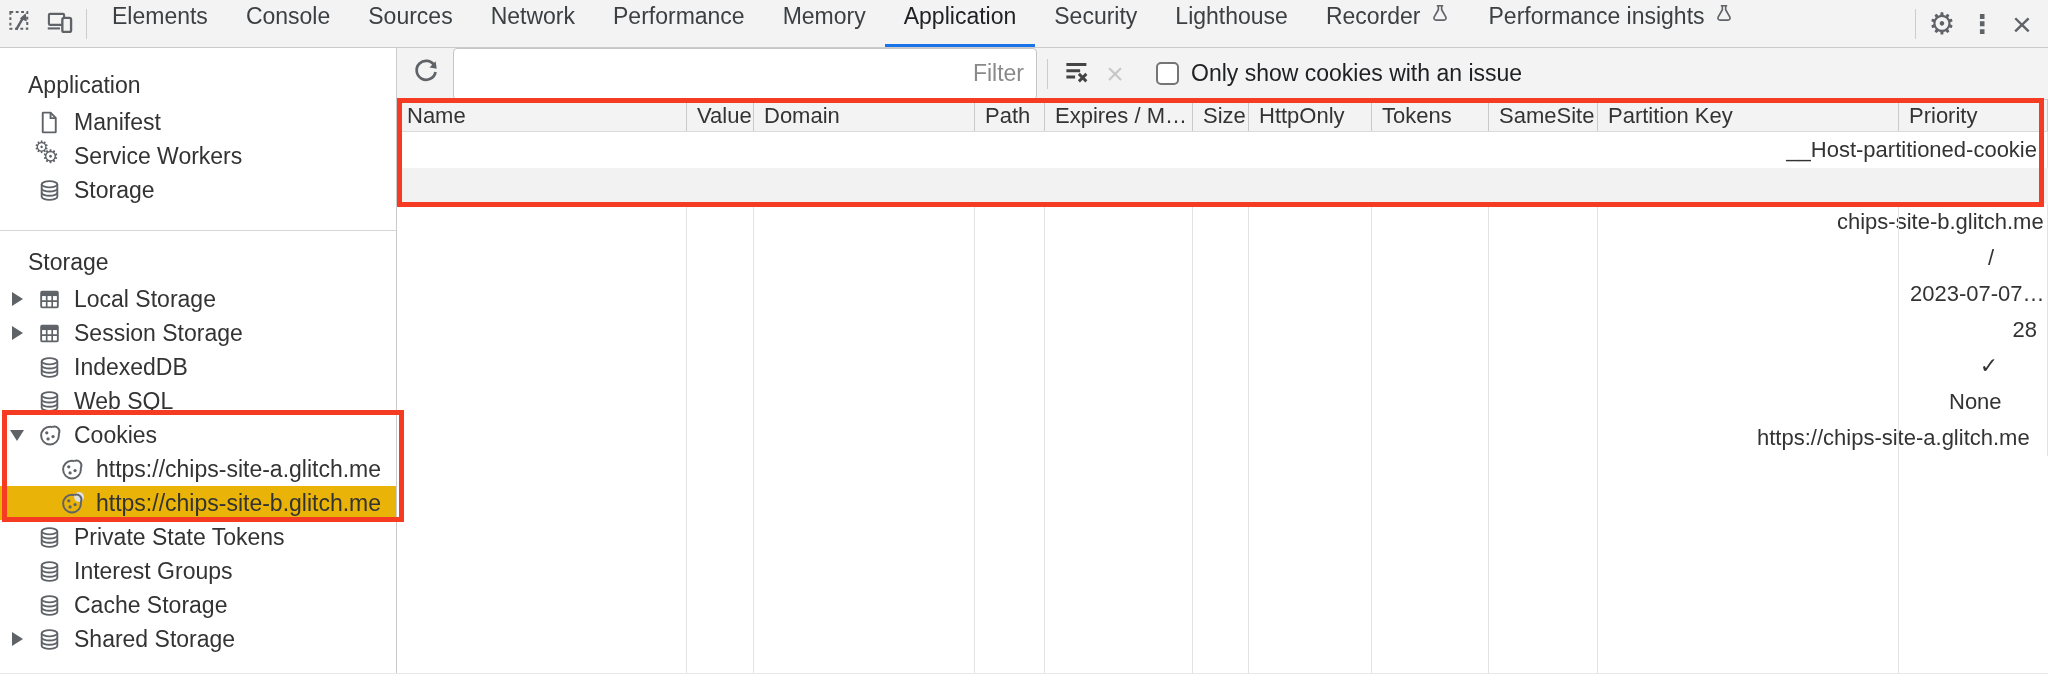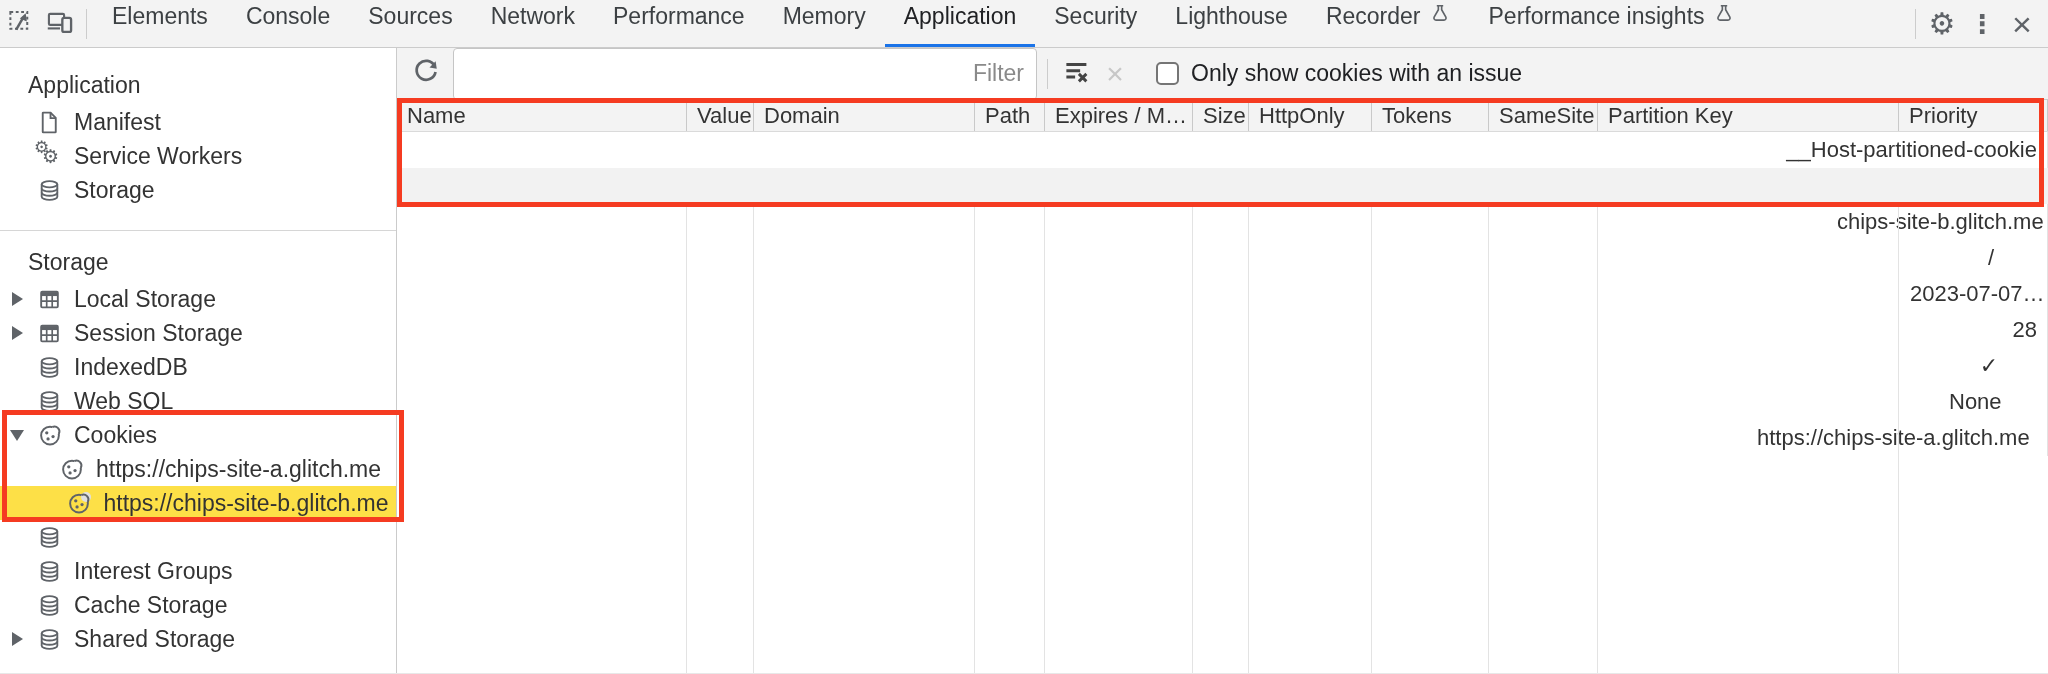--- a/index.html
+++ b/index.html
@@ -38,21 +38,21 @@
   .section-title { height:34px; line-height:34px; padding-left:28px; color:#333; }
   .st-app { margin-top:20px; }
   .st-storage { margin-top:14px; }
   .side-sep { border-top:1px solid #d6d6d6; margin-top:23px; }
   .tree { margin-top:3px; }
   .tree-row {
     height:34px; display:flex; align-items:center; padding-left:10px; cursor:pointer;
     white-space:nowrap;
   }
   .tree-row.child { padding-left:32px; }
-  .tree-row.selected { background:#fde047;justify-content:center; }
+  .tree-row.selected { background:#eab308; }
   .expander { width:26px; flex:none; display:flex; align-items:center; justify-content:flex-start; }
   .tri-right { width:0; height:0; border-left:11px solid #5f6368; border-top:7px solid transparent; border-bottom:7px solid transparent; margin-left:2px; }
   .tri-down  { width:0; height:0; border-top:11px solid #5f6368; border-left:7px solid transparent; border-right:7px solid transparent; margin-left:0; }
   .tree-icon { width:27px; height:27px; flex:none; display:flex; align-items:center; justify-content:center; position:relative; }
   .tree-label { margin-left:11px; color:#333; }
   .gears { position:relative; width:27px; height:27px; }
   .gears .g1 { position:absolute; left:-2px; top:-6px; font-size:17px; }
   .gears .g2 { position:absolute; left:6px; top:2px; font-size:19px; }
   svg .stroke { fill:none; stroke:#5f6368; stroke-width:1.8; }
   svg .fillic { fill:#5f6368; }
@@ -321,20 +321,21 @@
         <div class="tree-row">
           <span class="expander"></span>
           <span class="tree-icon">
             <svg width="25" height="25" viewBox="0 0 24 24">
               <ellipse cx="12" cy="6" rx="7.5" ry="3" class="stroke"></ellipse>
               <path d="M4.5 6 v12 c0 1.66 3.36 3 7.5 3 s7.5 -1.34 7.5 -3 V6" class="stroke"></path>
               <path d="M4.5 10 c0 1.66 3.36 3 7.5 3 s7.5 -1.34 7.5 -3" class="stroke"></path>
               <path d="M4.5 14 c0 1.66 3.36 3 7.5 3 s7.5 -1.34 7.5 -3" class="stroke"></path>
             </svg>
           </span>
+          <span class="tree-label">Private State Tokens</span>
         </div>
         <div class="tree-row">
           <span class="expander"></span>
           <span class="tree-icon">
             <svg width="25" height="25" viewBox="0 0 24 24">
               <ellipse cx="12" cy="6" rx="7.5" ry="3" class="stroke"></ellipse>
               <path d="M4.5 6 v12 c0 1.66 3.36 3 7.5 3 s7.5 -1.34 7.5 -3 V6" class="stroke"></path>
               <path d="M4.5 10 c0 1.66 3.36 3 7.5 3 s7.5 -1.34 7.5 -3" class="stroke"></path>
               <path d="M4.5 14 c0 1.66 3.36 3 7.5 3 s7.5 -1.34 7.5 -3" class="stroke"></path>
             </svg>

